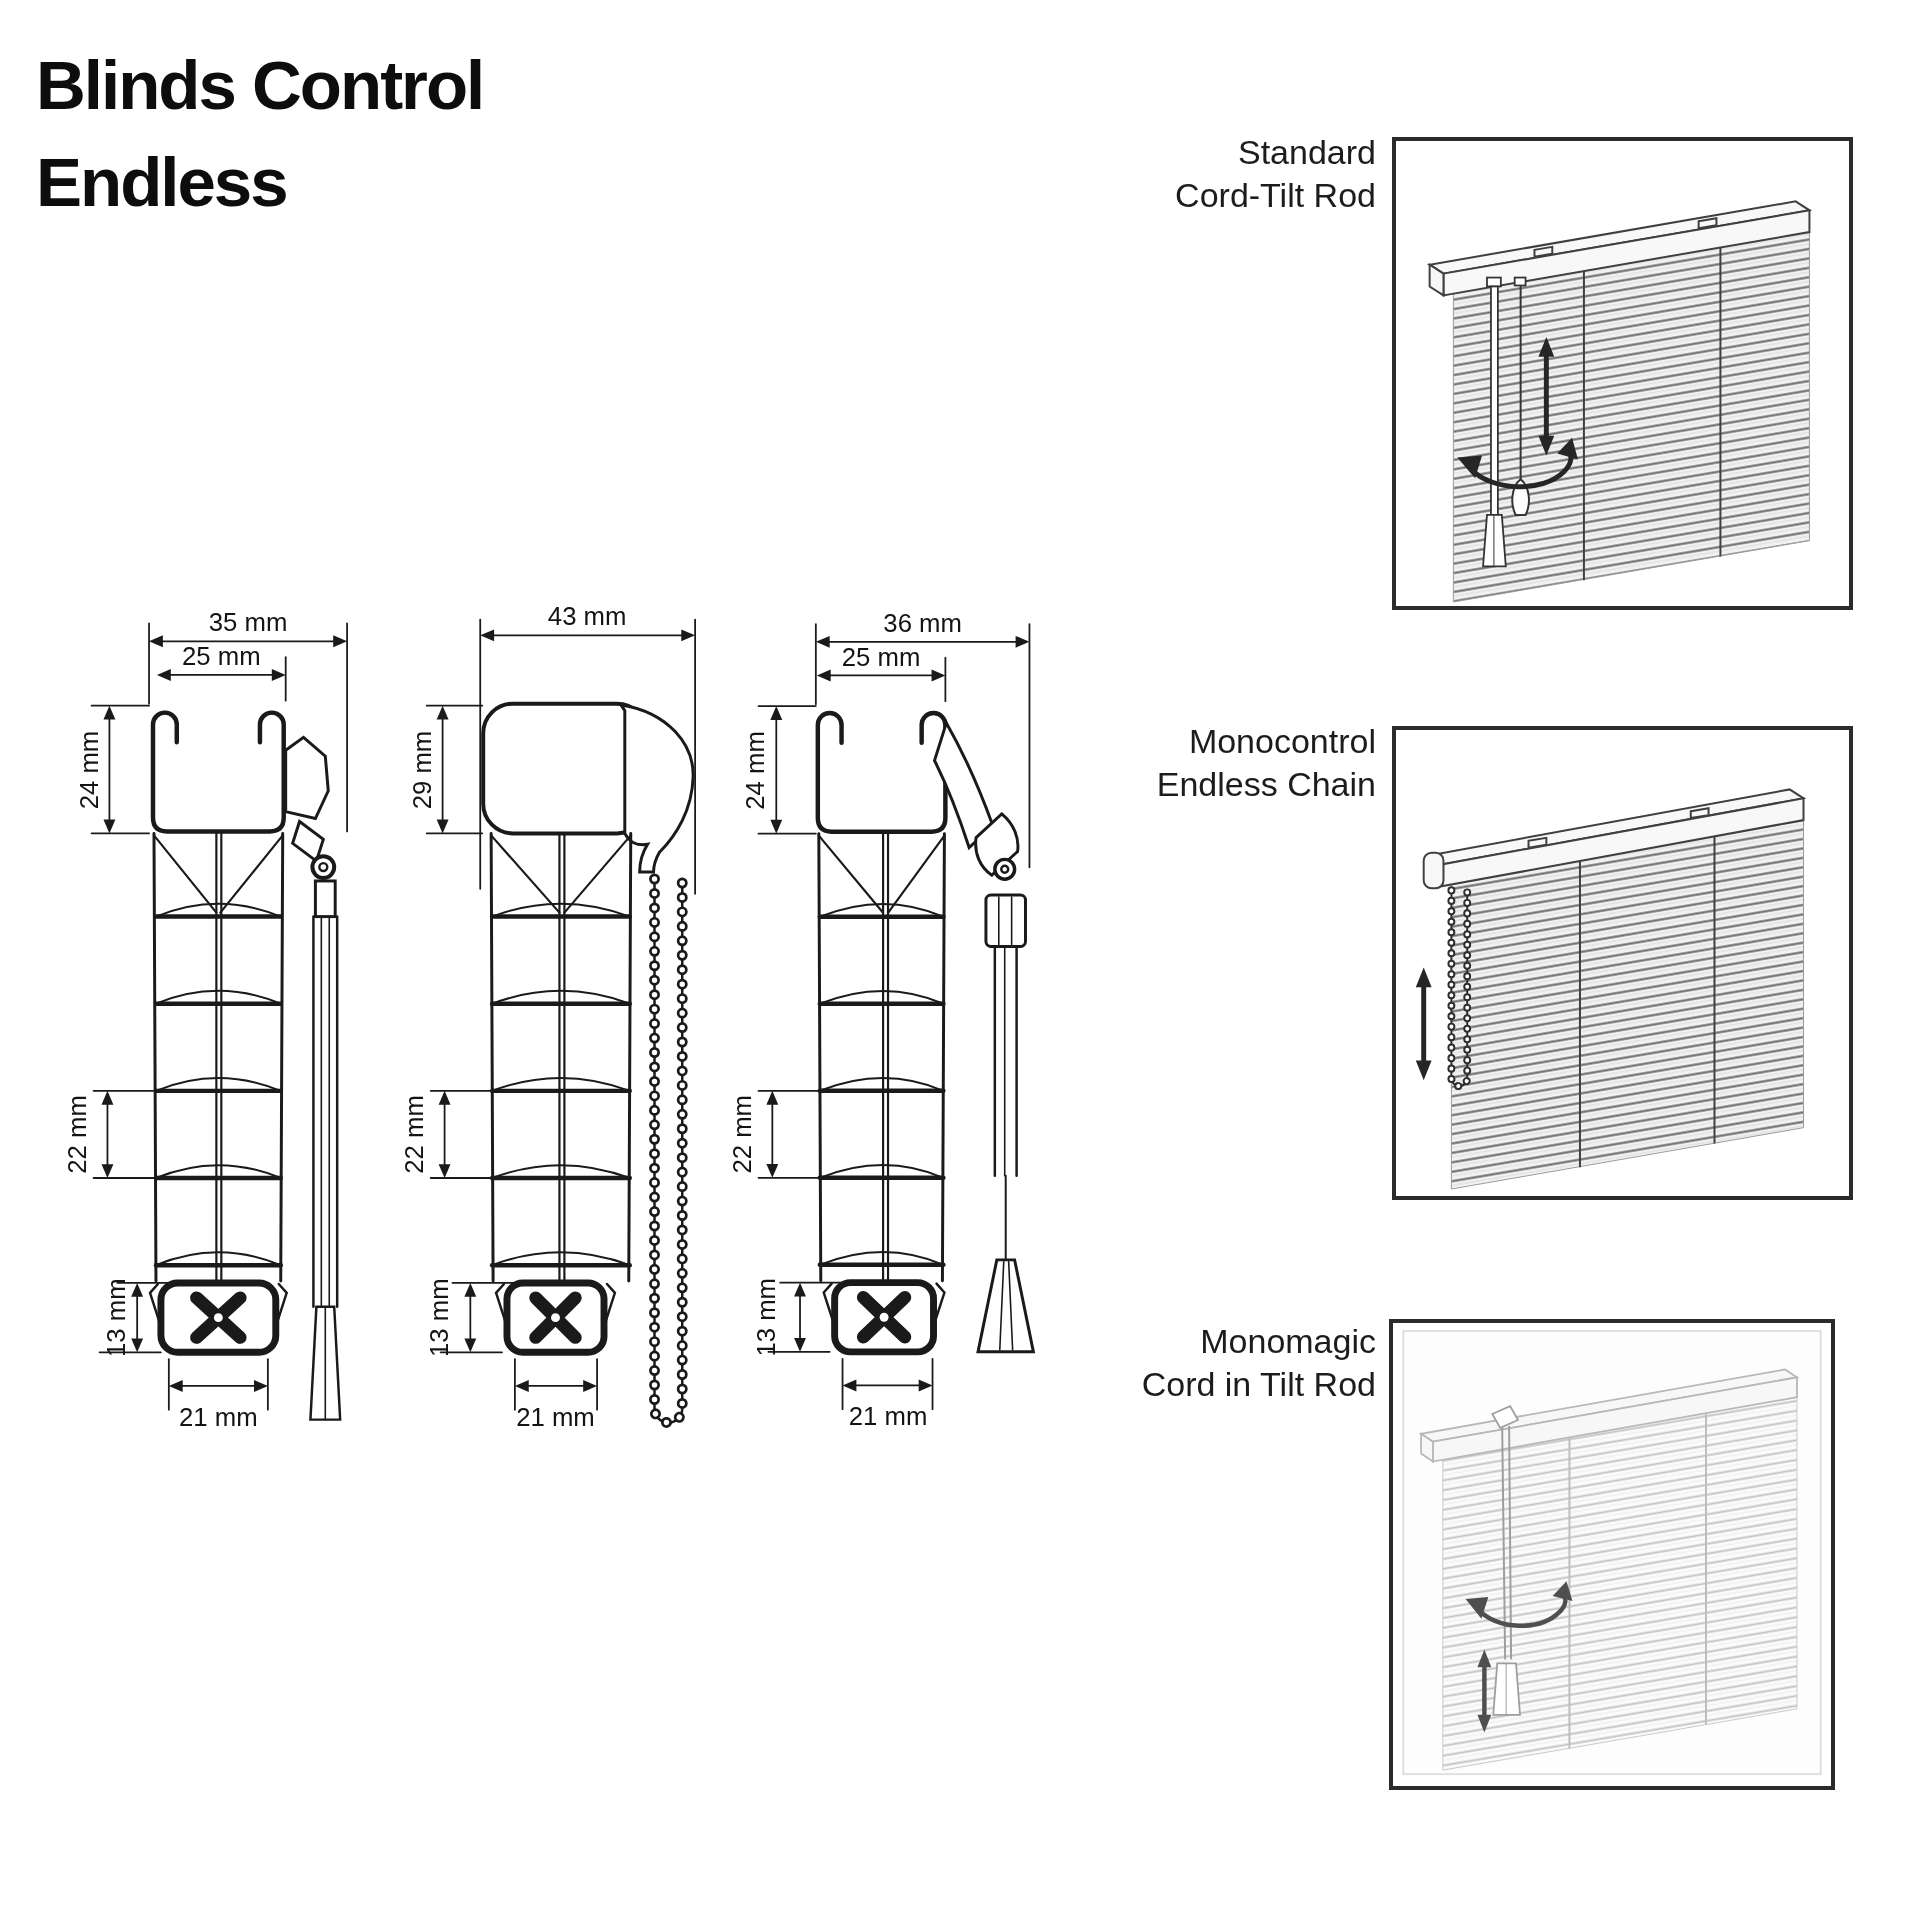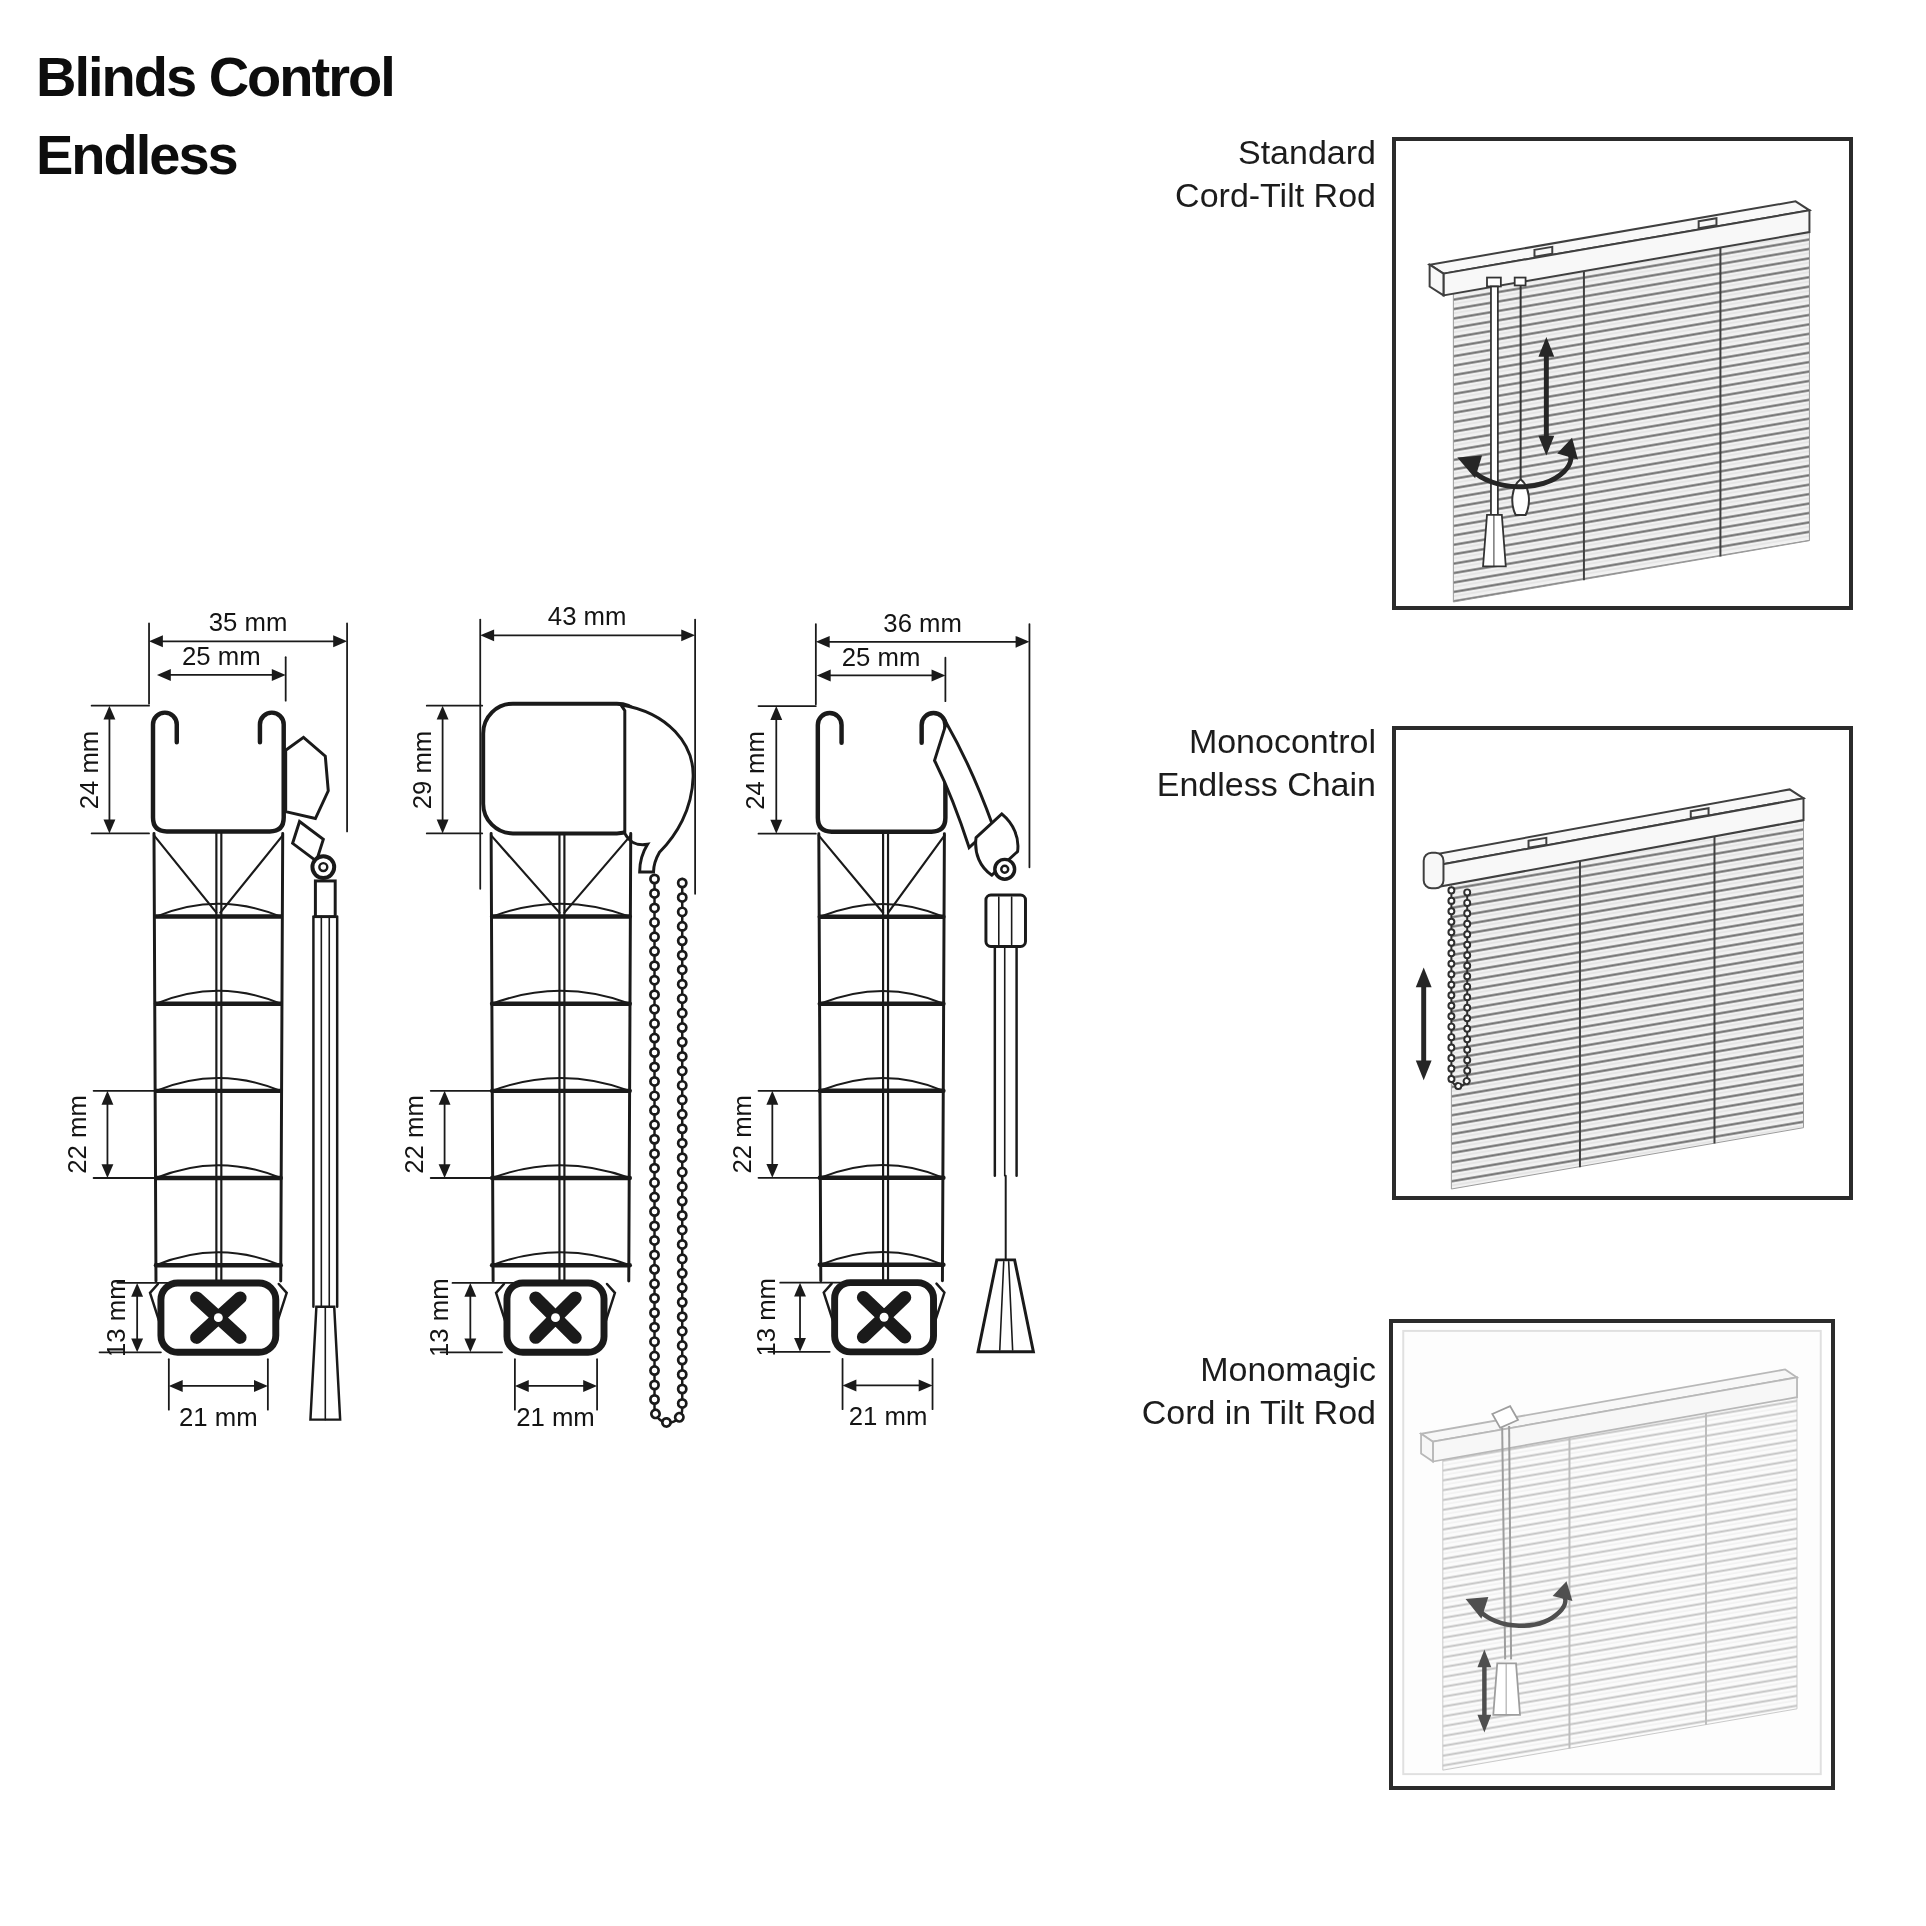--- a/index.html
+++ b/index.html
@@ -1,18 +1,18 @@
 <!DOCTYPE html>
 <html><head>
 <meta charset="utf-8">
 <style>
   html,body{margin:0;padding:0;background:#fff;}
   #canvas{position:relative;width:1927px;height:1927px;background:#fff;overflow:hidden;
           font-family:"Liberation Sans",sans-serif;color:#1a1a1a;}
-  .title{position:absolute;left:36px;top:38px;font-weight:bold;font-size:56px;
+  .title{position:absolute;left:36px;top:38px;font-weight:bold;font-size:69px;
          line-height:1.40;letter-spacing:-2px;color:#0d0d0d;white-space:nowrap;}
   .opt-label{position:absolute;left:1020px;width:356px;text-align:right;
              font-size:34px;line-height:1.26;color:#1c1c1c;}
   .art-box{position:absolute;background:#fff;border:4px solid #2b2b2b;box-sizing:border-box;}
   .art-box svg{display:block;width:100%;height:100%;}
   .diag{position:absolute;}
   
   .k{stroke:#1a1a1a;fill:none;stroke-linecap:round;}
   .f{stroke:#1a1a1a;fill:#fff;}
   .ah{fill:#1a1a1a;stroke:none;}
@@ -317,21 +317,21 @@
   </svg>
 
   <div class="opt-label" style="top:720px">
     <div>Monocontrol</div>
     <div>Endless Chain</div>
   </div>
   <div class="opt-label" style="top:131px">
     <div>Standard</div>
     <div>Cord-Tilt Rod</div>
   </div>
-  <div class="opt-label" style="top:1348px">
+  <div class="opt-label" style="top:1320px">
     <div>Monomagic</div>
     <div>Cord in Tilt Rod</div>
   </div>
 
   <div class="art-box" style="left:1392px;top:137px;width:461px;height:473px">
     <svg viewBox="0 0 458 470">
       <defs>
         <pattern id="p1" width="22" height="9.4" patternUnits="userSpaceOnUse" patternTransform="rotate(-9.6)">
           <rect width="22" height="9.4" fill="#f1f1f1"></rect>
           <line x1="0" y1="2.8" x2="22" y2="2.8" stroke="#dcdcdc" stroke-width="1"></line>

